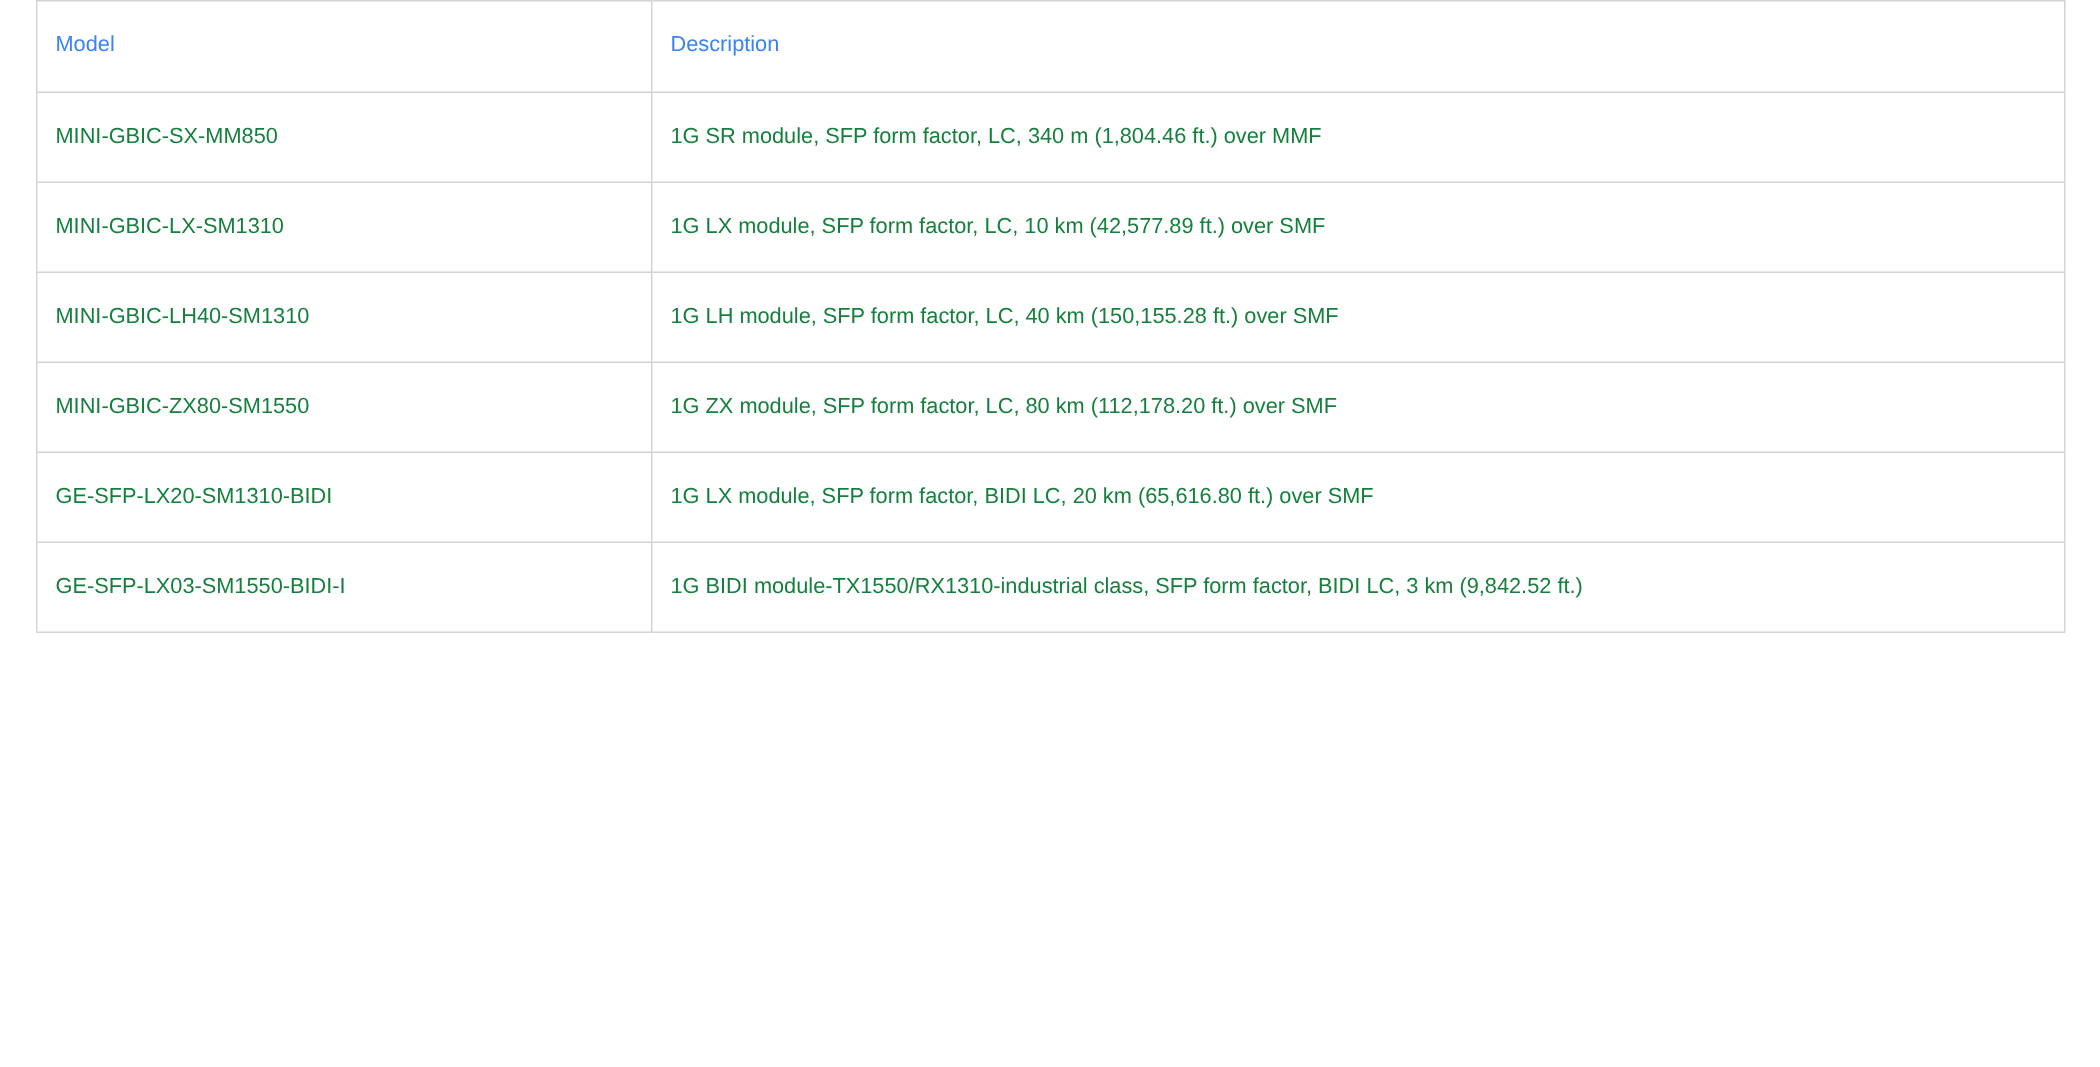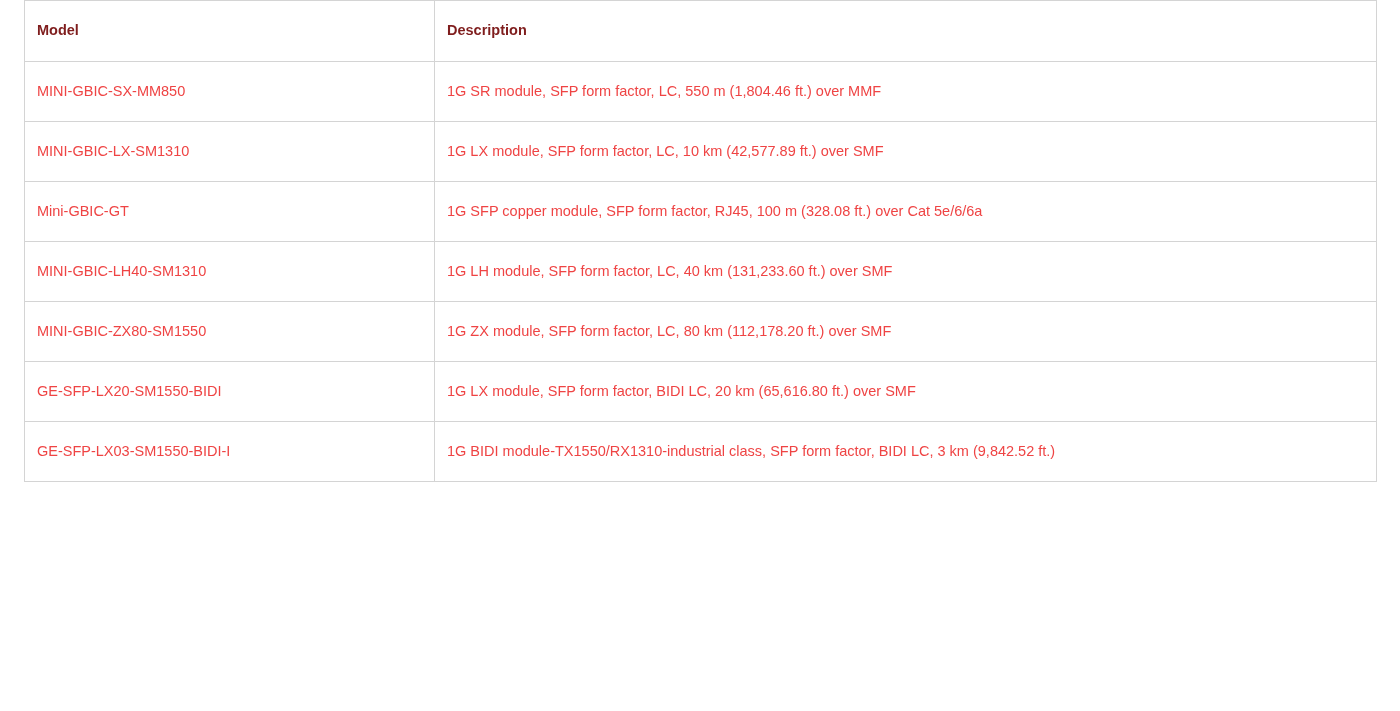--- a/index.html
+++ b/index.html
@@ -34,30 +34,30 @@
   table.spec-table th,
   table.spec-table td {
     border-bottom: 1px solid #d4d4d4;
     border-right: 1px solid #d4d4d4;
     text-align: left;
     vertical-align: middle;
     padding: 0 10px 0 12px;
     height: 59px;
     font-size: 14.5px;
     line-height: 1.35;
-    color: #ef4444;
+    color: #15803d;
     font-weight: normal;
   }
   table.spec-table th:last-child,
   table.spec-table td:last-child {
     border-right: none;
   }
   table.spec-table th {
-    font-weight: bold;
-    color: #7f1d1d;
+    font-weight: normal;
+    color: #3b82f6;
     height: 60px;
   }
   table.spec-table tr:first-child th {
     border-top: none;
   }
 </style>
 </head>
 <body>
 
 <div class="page">
@@ -68,40 +68,36 @@
     </colgroup>
     <thead>
       <tr>
         <th>Model</th>
         <th>Description</th>
       </tr>
     </thead>
     <tbody>
       <tr>
         <td>MINI-GBIC-SX-MM850</td>
-        <td>1G SR module, SFP form factor, LC, 550 m (1,804.46 ft.) over MMF</td>
+        <td>1G SR module, SFP form factor, LC, 340 m (1,804.46 ft.) over MMF</td>
       </tr>
       <tr>
         <td>MINI-GBIC-LX-SM1310</td>
         <td>1G LX module, SFP form factor, LC, 10 km (42,577.89 ft.) over SMF</td>
       </tr>
       <tr>
-        <td>Mini-GBIC-GT</td>
-        <td>1G SFP copper module, SFP form factor, RJ45, 100 m (328.08 ft.) over Cat 5e/6/6a</td>
-      </tr>
-      <tr>
         <td>MINI-GBIC-LH40-SM1310</td>
-        <td>1G LH module, SFP form factor, LC, 40 km (131,233.60 ft.) over SMF</td>
+        <td>1G LH module, SFP form factor, LC, 40 km (150,155.28 ft.) over SMF</td>
       </tr>
       <tr>
         <td>MINI-GBIC-ZX80-SM1550</td>
         <td>1G ZX module, SFP form factor, LC, 80 km (112,178.20 ft.) over SMF</td>
       </tr>
       <tr>
-        <td>GE-SFP-LX20-SM1550-BIDI</td>
+        <td>GE-SFP-LX20-SM1310-BIDI</td>
         <td>1G LX module, SFP form factor, BIDI LC, 20 km (65,616.80 ft.) over SMF</td>
       </tr>
       <tr>
         <td>GE-SFP-LX03-SM1550-BIDI-I</td>
         <td>1G BIDI module-TX1550/RX1310-industrial class, SFP form factor, BIDI LC, 3 km (9,842.52 ft.)</td>
       </tr>
     </tbody>
   </table>
 </div>
 

